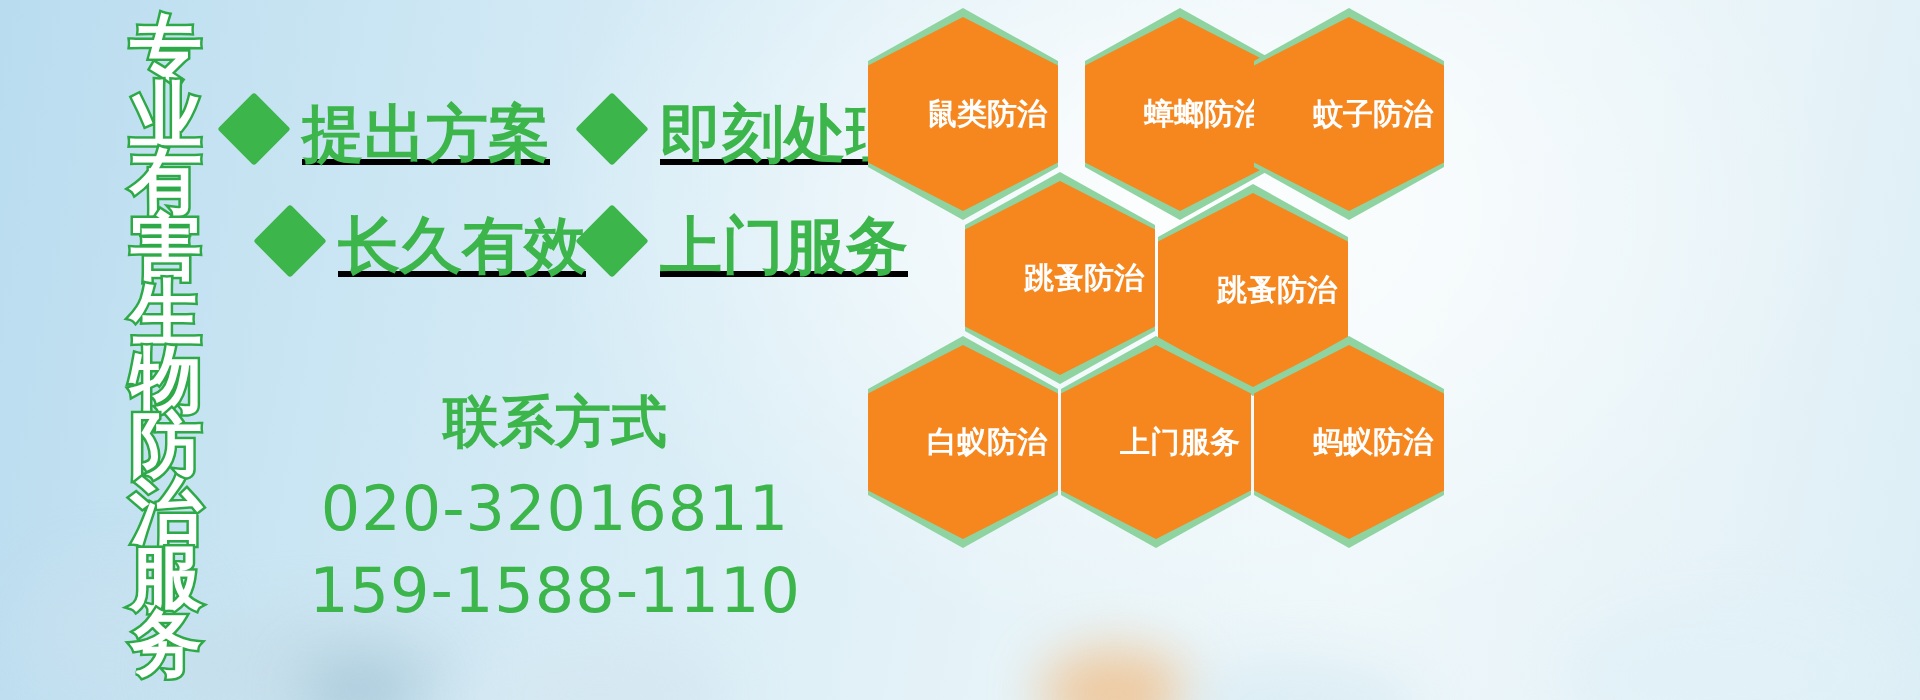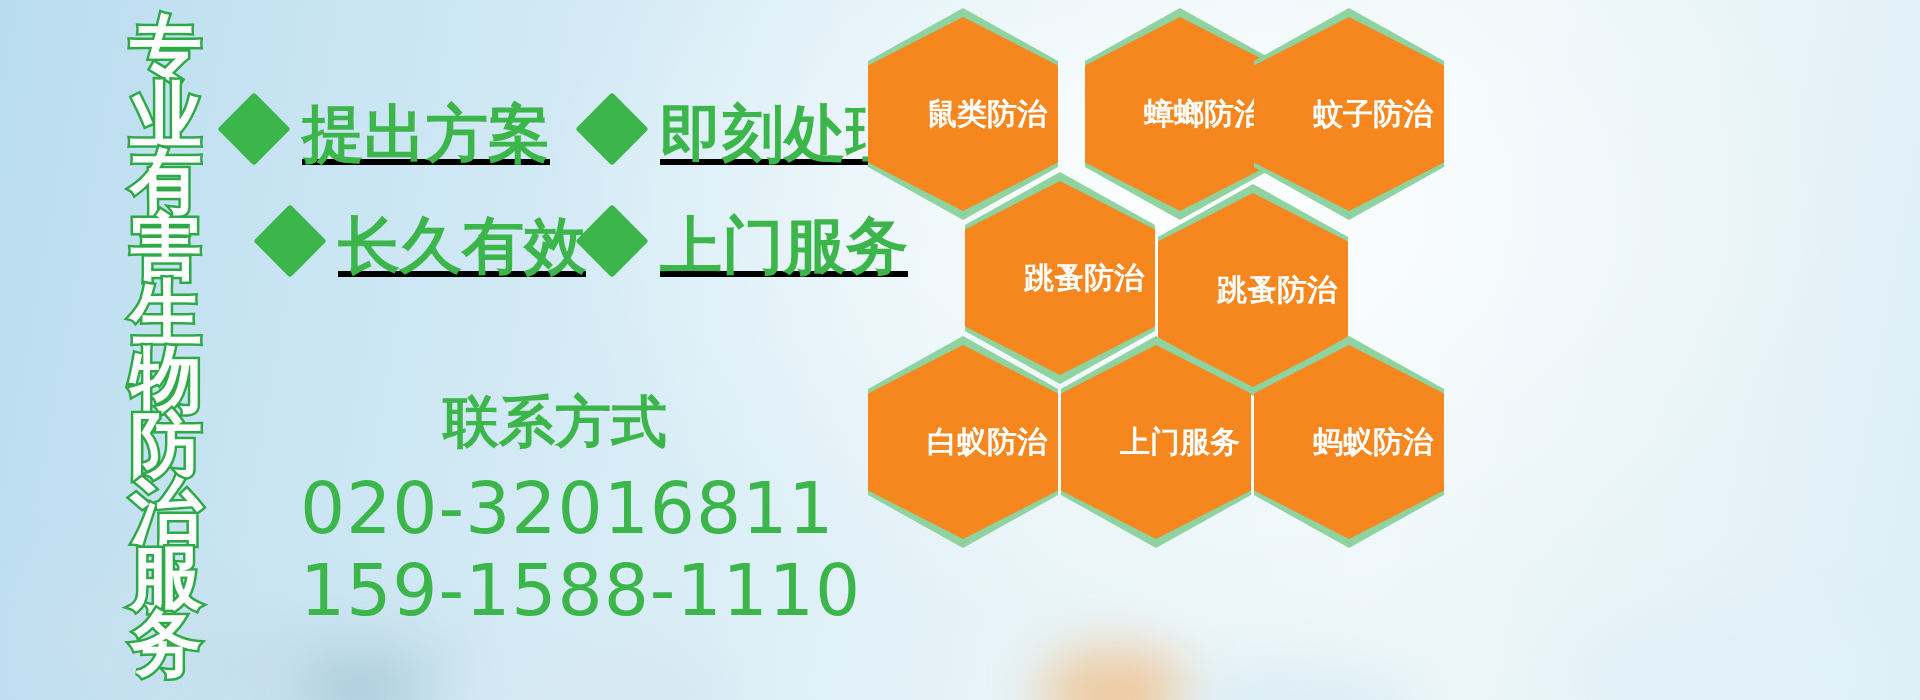--- a/index.html
+++ b/index.html
@@ -102,21 +102,21 @@
   }
   #contact-title {
     font-size: 56px;
     line-height: 60px;
     font-weight: bold;
     color: #3cb54a;
     margin-bottom: 16px;
     text-align: center;
   }
   .contact-phone {
-    font-size: 71px;
+    font-size: 62px;
     line-height: 82px;
     font-weight: normal;
     color: #3cb54a;
     letter-spacing: 1px;
     white-space: nowrap;
   }
 
   
   #honeycomb {
     position: absolute;

